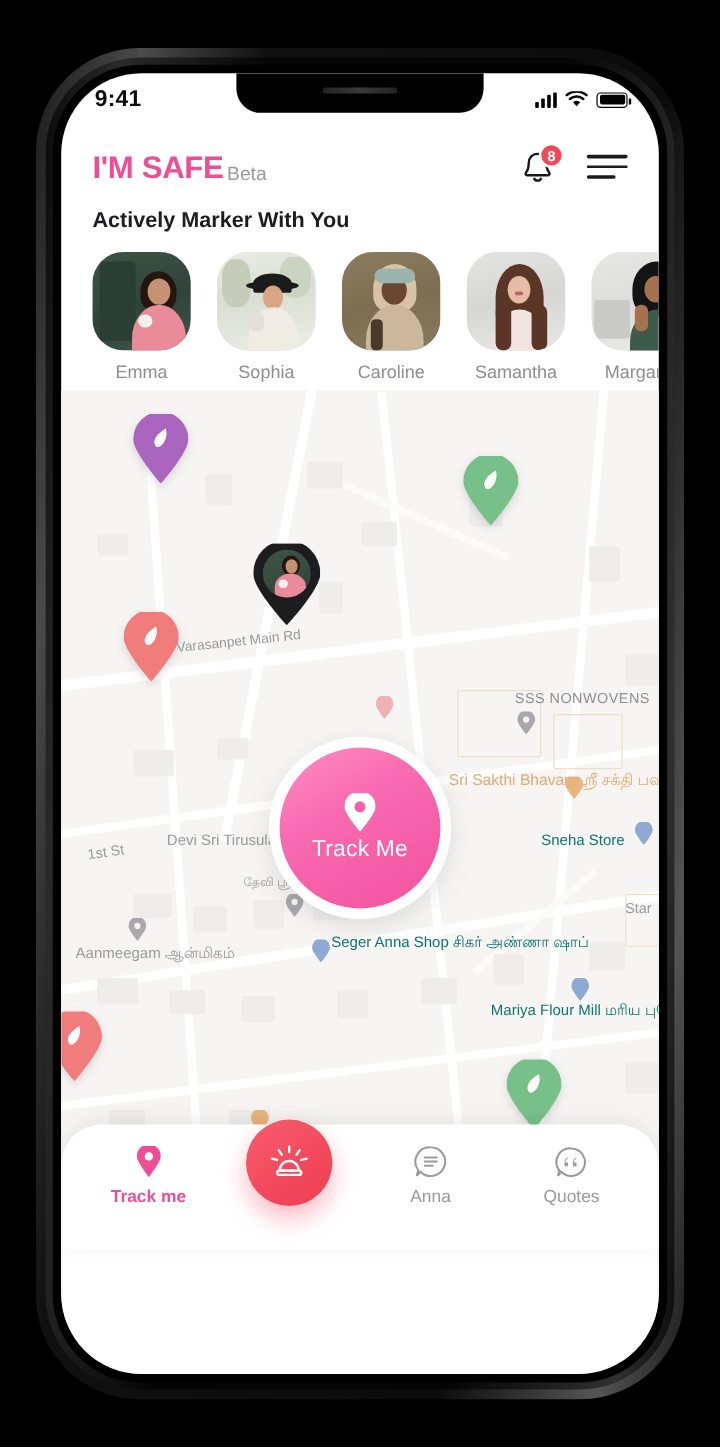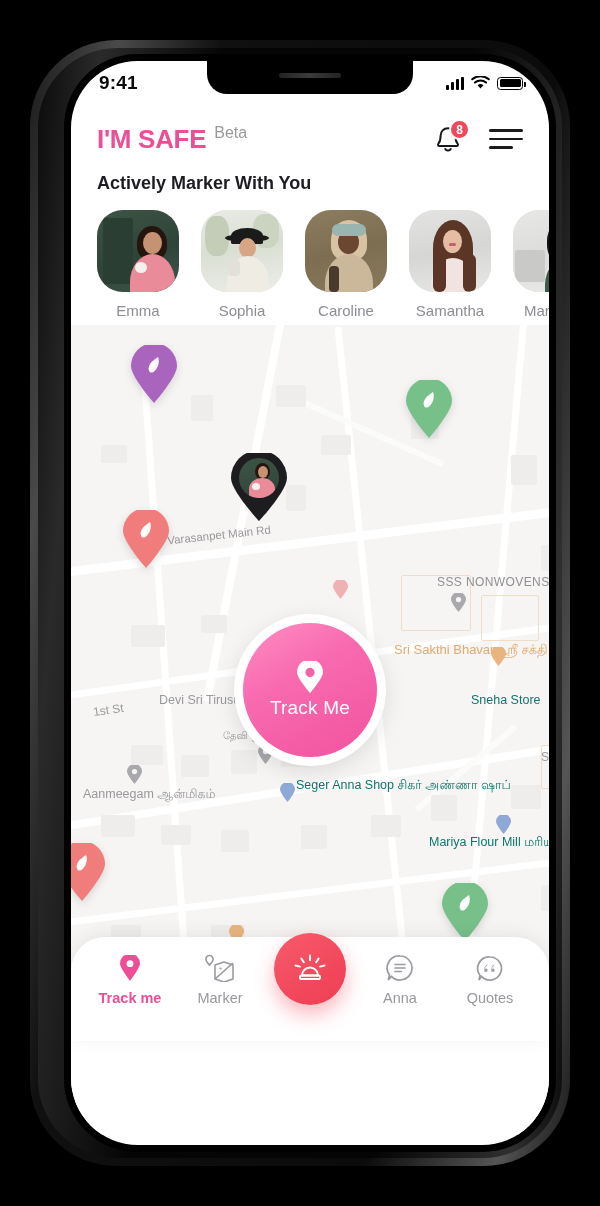--- a/index.html
+++ b/index.html
@@ -19,21 +19,21 @@
     background: linear-gradient(100deg,#1b1b1b 0%,#4a4a4a 12%,#101010 26%,#0b0b0b 72%,#555 90%,#1a1a1a 100%);
     box-shadow: 0 0 0 1px #000;
   }
   .phone-mid {
     position: absolute; left: 8px; top: 8px; right: 8px; bottom: 8px;
     border-radius: 79px;
     background: linear-gradient(95deg,#0a0a0a,#2a2a2a 10%,#050505 30%,#050505 70%,#303030 92%,#0a0a0a);
   }
   .phone-inner {
     position: absolute; left: 6px; top: 6px; right: 6px; bottom: 6px;
-    border-radius: 73px; background: #000; margin-left: 20px;
+    border-radius: 73px; background: #000;
   }
   .screen {
     position: absolute; left: 7px; top: 7px; right: 7px; bottom: 7px;
     border-radius: 67px; background: #fff; overflow: hidden;
   }
 
   
   .notch {
     position: absolute; top: 0; left: 50%; transform: translateX(-50%);
     width: 206px; height: 33px; background: #000;
@@ -60,21 +60,21 @@
   .bars i:nth-child(3){height:11px}.bars i:nth-child(4){height:13px}
   .batt { width:26px;height:13px;border:1.6px solid #000;border-radius:3.5px;position:relative;padding:1.5px; }
   .batt::after{content:"";position:absolute;right:-4px;top:4px;width:2px;height:5px;background:#000;border-radius:0 1px 1px 0;}
   .batt span{display:block;height:100%;width:100%;background:#000;border-radius:1.5px;}
 
   
   .app-header {
     display:flex; align-items:center; justify-content:space-between;
     padding: 12px 26px 6px 26px; height: 62px;
   }
-  .brand { display:flex; align-items:flex-start; gap:8px; }
+  .brand { display:flex; align-items:flex-end; gap:3px; }
   .brand-main { font-size:26px; font-weight:bold; color:#ED4E96; letter-spacing:-0.3px; }
   .brand-beta { font-size:16px; color:#9a9a9a; font-weight:normal; }
   .header-actions { display:flex; align-items:center; gap:26px; }
   .bell-wrap { position:relative; width:30px; height:32px; }
   .badge {
     position:absolute; right:-7px; top:-4px;
     min-width:21px; height:21px; border-radius:50%;
     background:#F1485C; color:#fff; font-size:12px; font-weight:bold;
     display:flex; align-items:center; justify-content:center;
     border:2px solid #fff;
@@ -353,21 +353,21 @@
             <div class="blk" style="left:440px;top:460px;width:30px;height:24px"></div>
             <div class="blk" style="left:470px;top:560px;width:30px;height:26px"></div>
             <div class="blk" style="left:380px;top:580px;width:28px;height:22px"></div>
             <div class="blk" style="left:140px;top:600px;width:34px;height:20px"></div>
             <div class="blk" style="left:40px;top:600px;width:30px;height:22px"></div>
             <div class="plot" style="left:330px;top:250px;width:70px;height:56px"></div>
             <div class="plot" style="left:410px;top:270px;width:58px;height:46px"></div>
             <div class="plot" style="left:470px;top:420px;width:56px;height:44px"></div>
 
             <div class="map-label" style="left:96px;top:203px;transform:rotate(-6deg)">Varasanpet Main Rd</div>
-            <div class="map-label poi" style="left:366px;top:250px;font-size:12px;letter-spacing:.4px">SSS NONWOVENS</div>
+            <div class="map-label poi" style="left:378px;top:250px;font-size:12px;letter-spacing:.4px">SSS NONWOVENS</div>
             <div class="mini-pin" style="left:380px;top:268px">
               <svg viewBox="0 0 15 19">
                   <path d="M7.5 19 C7.5 19 15 10 15 6.6 A7.5 7.5 0 0 0 0 6.6 C0 10 7.5 19 7.5 19 Z" fill="#a9a9ad"></path>
                   <circle cx="7.5" cy="6.6" r="2.6" fill="#f6f5f3"></circle>
                 </svg>
             </div>
 
             <div class="map-label food" style="left:323px;top:317px;font-size:13px">
               <span>Sri Sakthi Bhavan</span>
               <span class="sub">ஸ்ரீ சக்தி பவன்</span>
@@ -514,31 +514,20 @@
               <div class="nav-item active">
                 <div class="nav-icon">
                   <svg width="20" height="26" viewBox="0 0 20 26">
                     <path d="M10 26 C10 26 20 13 20 8.6 A10 10 0 0 0 0 8.6 C0 13 10 26 10 26 Z" fill="#ED4E96"></path>
                     <circle cx="10" cy="8.7" r="3.4" fill="#fff"></circle>
                   </svg>
                 </div>
                 <div class="nav-label">Track me</div>
               </div>
 
-              <div class="nav-item">
-                <div class="nav-icon">
-                  <svg width="30" height="28" viewBox="0 0 30 28">
-                    <path d="M4.5 1.5 a3.6 3.6 0 0 1 3.6 3.6 c0 2.4-3.6 6-3.6 6 s-3.6-3.6-3.6-6 A3.6 3.6 0 0 1 4.5 1.5 Z" fill="none" stroke="#9a9aa0" stroke-width="1.6"></path>
-                    <path d="M10 11 L19 8 L28 11 L28 25 L19 28 L10 25 Z" fill="none" stroke="#9a9aa0" stroke-width="1.6" stroke-linejoin="round"></path>
-                    <path d="M10 25 L28 9" stroke="#9a9aa0" stroke-width="1.6"></path>
-                    <circle cx="15.5" cy="14.5" r="1.1" fill="#9a9aa0"></circle>
-                  </svg>
-                </div>
-                <div class="nav-label">Marker</div>
-              </div>
 
               <div class="sos-item">
                 <div class="sos-btn">
                   <svg width="34" height="32" viewBox="0 0 34 32">
                     <path d="M17 2.5 L17 7" stroke="#fff" stroke-width="2" stroke-linecap="round"></path>
                     <path d="M8.4 5.6 L10.8 9.2" stroke="#fff" stroke-width="2" stroke-linecap="round"></path>
                     <path d="M25.6 5.6 L23.2 9.2" stroke="#fff" stroke-width="2" stroke-linecap="round"></path>
                     <path d="M2.5 12.5 L7 13.6" stroke="#fff" stroke-width="2" stroke-linecap="round"></path>
                     <path d="M31.5 12.5 L27 13.6" stroke="#fff" stroke-width="2" stroke-linecap="round"></path>
                     <path d="M9 22.5 a8 8 0 0 1 16 0 Z" fill="none" stroke="#fff" stroke-width="2" stroke-linejoin="round"></path>

